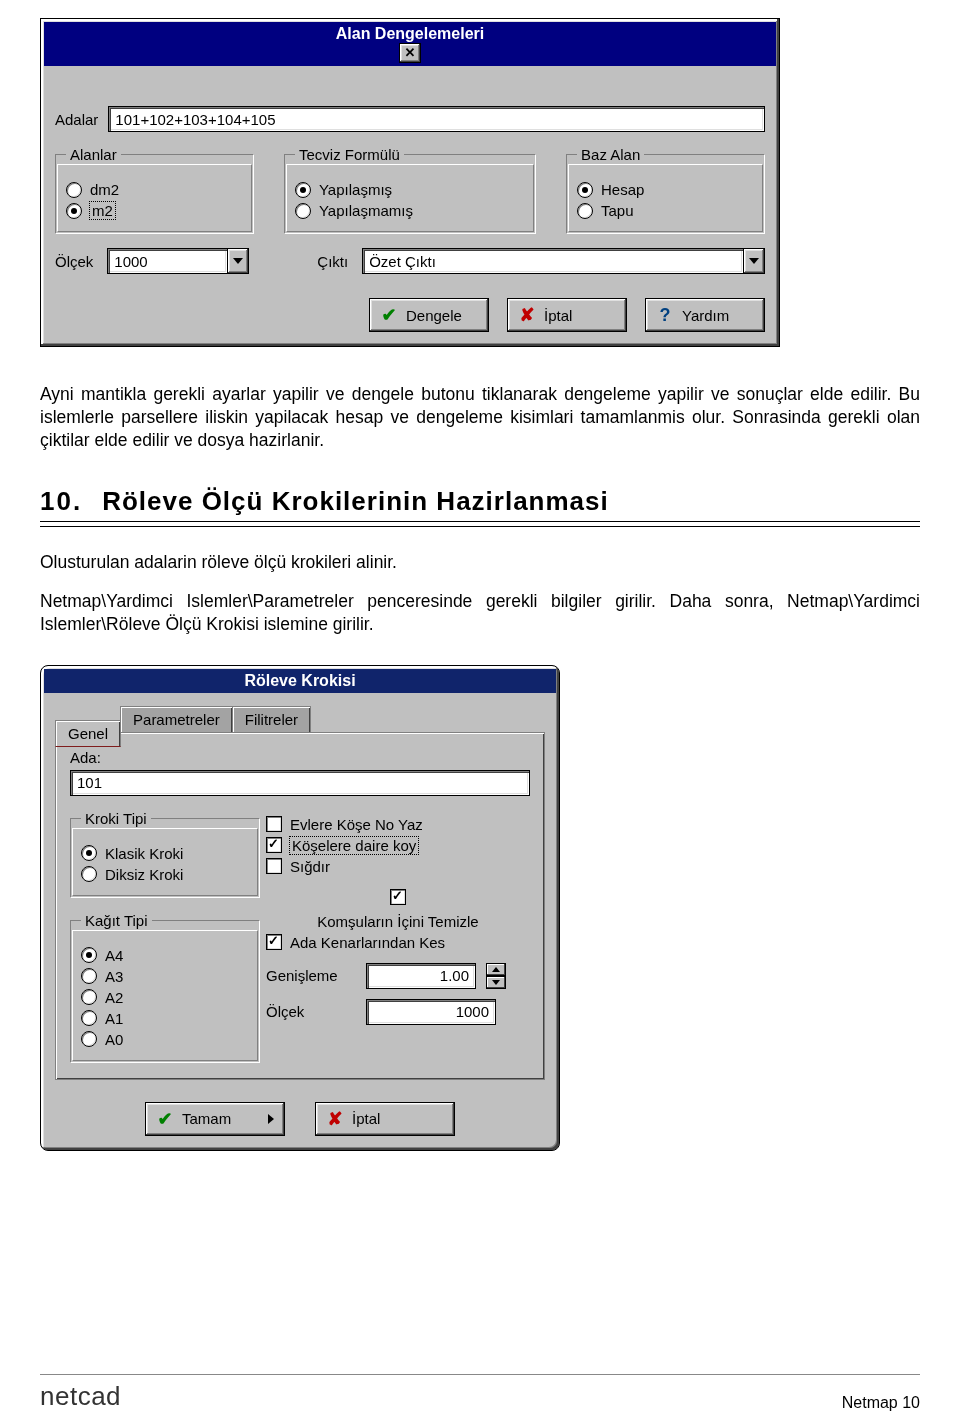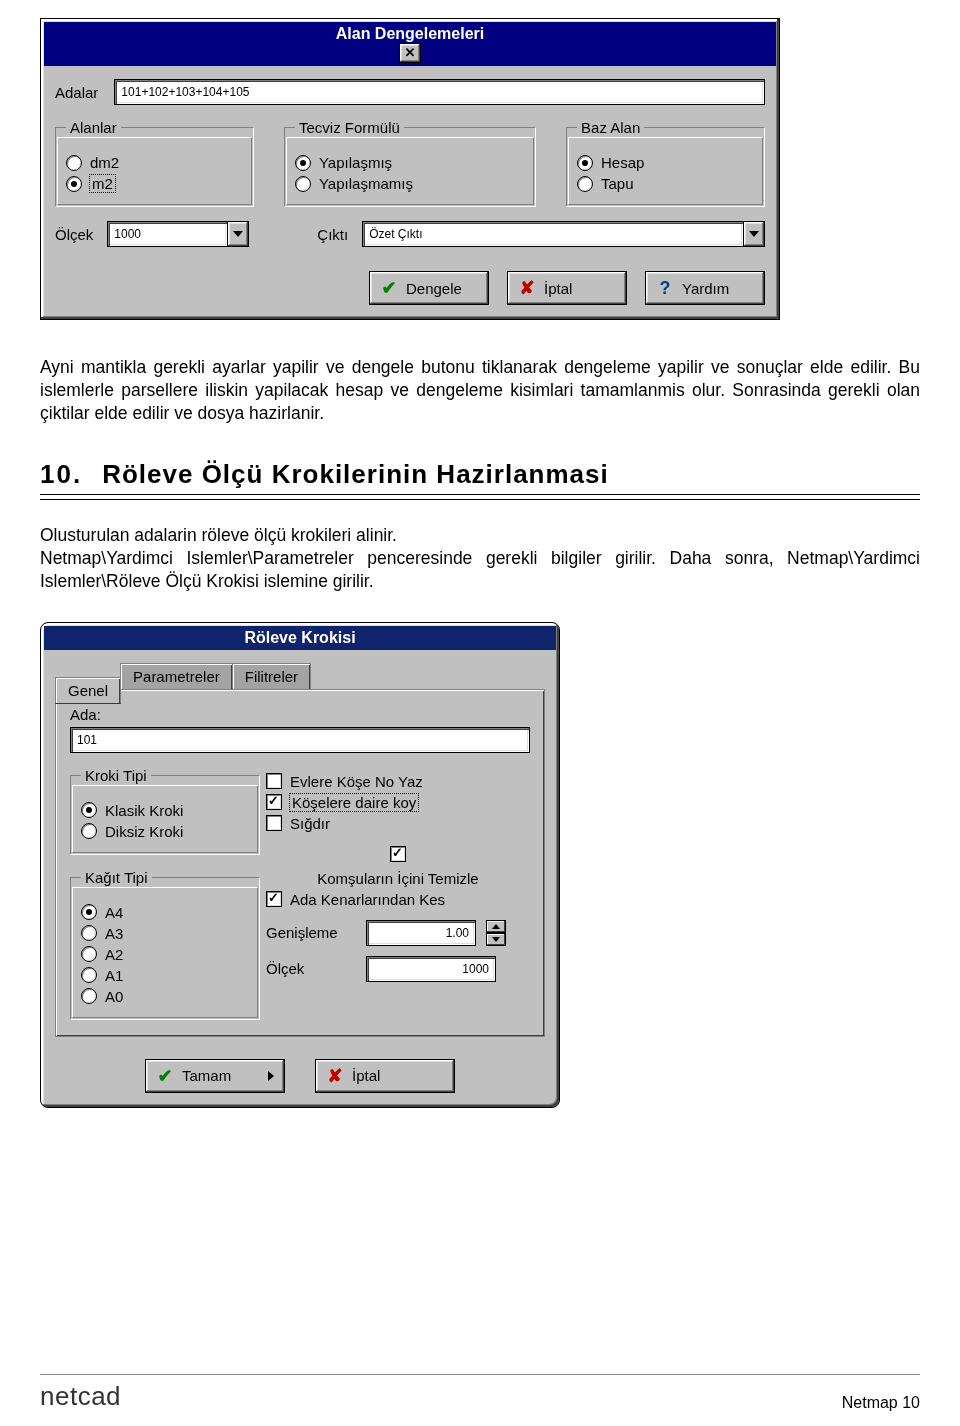--- a/index.html
+++ b/index.html
@@ -43,21 +43,21 @@
     color: #000;
   }
   .dlg-body { padding: 10px 14px 14px 14px; font-family: Tahoma, Arial, sans-serif; color:#000; }
   .row { display:flex; align-items:center; }
   .lab { font-size: 15px; }
   .sunken-field {
     background:#fff;
     border:1px solid #000;
     box-shadow: inset 1px 1px 0 #808080, inset 2px 2px 0 #404040, inset -1px -1px 0 #fff, inset -2px -2px 0 #dfdfdf;
     padding: 2px 6px;
-    font-size: 12px;
+    font-size: 15px;
     font-family: Tahoma, Arial, sans-serif;
     height: 26px;
   }
   fieldset.win {
     border: 1px solid #808080;
     border-top-color:#808080;
     border-left-color:#808080;
     border-right-color:#fff;
     border-bottom-color:#fff;
     position:relative;
@@ -157,21 +157,21 @@
 </style>
 </head>
 <body>
 
 <div class="dialog" style="width:740px;">
   <div class="titlebar">
     <span>Alan Dengelemeleri</span>
     <div class="close-x">✕</div>
   </div>
   <div class="dlg-body">
-    <div class="row" style="gap:16px;">
+    <div class="row" style="gap:10px;margin-top:27px;">
       <span class="lab">Adalar</span>
       <input class="sunken-field" style="flex: 1 1 0%;" value="101+102+103+104+105">
     </div>
 
     <div class="row" style="gap:30px; align-items:stretch;">
       <fieldset class="win" style="flex:1;">
         <legend>Alanlar</legend>
         <div class="radio">
             <span class="radio-dot"></span>
             <span>dm2</span>
@@ -245,21 +245,21 @@
 <p class="para" style="text-align:justify;">Ayni mantikla gerekli ayarlar yapilir ve dengele butonu tiklanarak dengeleme yapilir ve sonuçlar elde edilir. Bu islemlerle  parsellere iliskin yapilacak hesap ve dengeleme kisimlari tamamlanmis olur. Sonrasinda gerekli olan çiktilar elde edilir ve dosya  hazirlanir.</p>
 
 <div class="h1row">
   <span class="h1num">10.</span>
   <span class="h1txt">Röleve Ölçü Krokilerinin Hazirlanmasi</span>
 </div>
 <hr class="rule">
 <hr class="rule2">
 
 <p class="para" style="margin-top:24px;">Olusturulan adalarin röleve ölçü krokileri alinir.</p>
-<p class="para" style="margin-top:0; text-align:justify;">Netmap\Yardimci Islemler\Parametreler penceresinde  gerekli bilgiler girilir. Daha sonra, Netmap\Yardimci Islemler\Röleve Ölçü Krokisi islemine girilir.</p>
+<p class="para" style="margin-top:16px; text-align:justify;">Netmap\Yardimci Islemler\Parametreler penceresinde  gerekli bilgiler girilir. Daha sonra, Netmap\Yardimci Islemler\Röleve Ölçü Krokisi islemine girilir.</p>
 
 <div class="dialog" style="width:520px; margin-top:28px;border-radius:8px;">
   <div class="titlebar titlebar-darkblue">
     <span>Röleve Krokisi</span>
   </div>
   <div class="dlg-body" style="padding-top:4px;">
     <div class="tabs">
       <div class="tab active">Genel</div>
       <div class="tab">Parametreler</div>
       <div class="tab">Filitreler</div>

